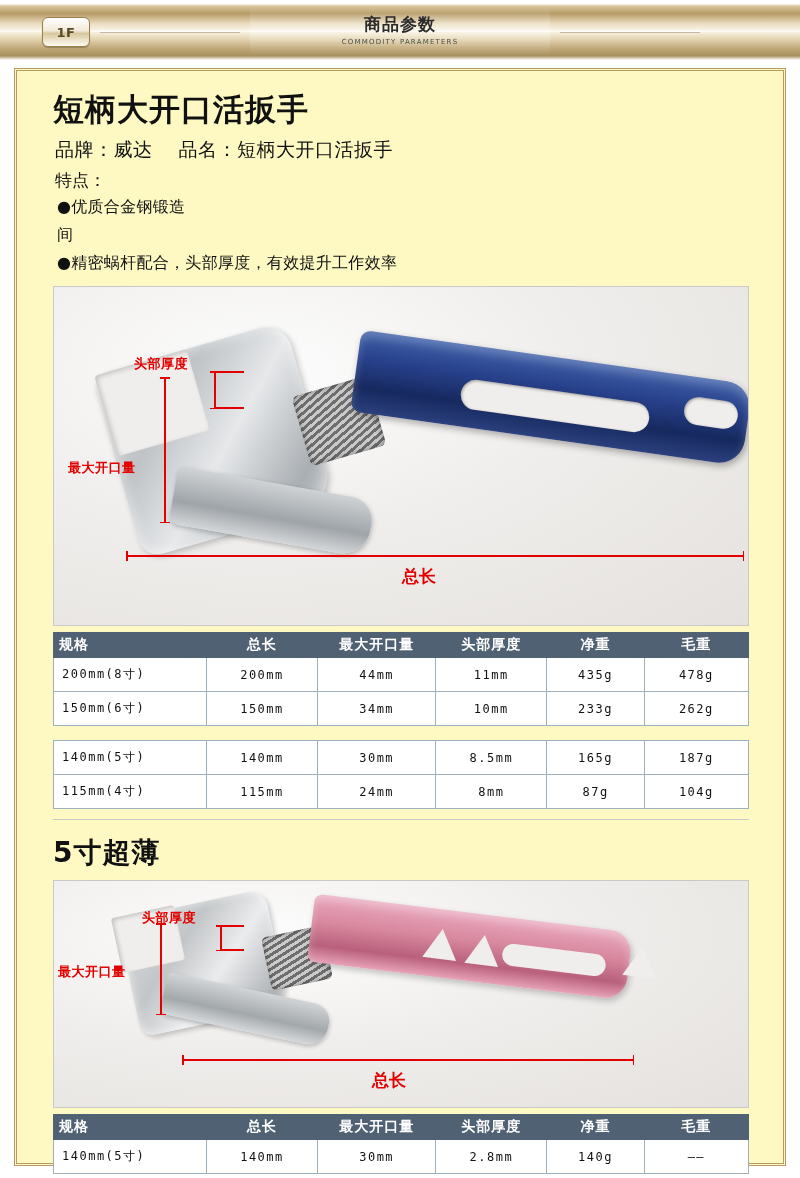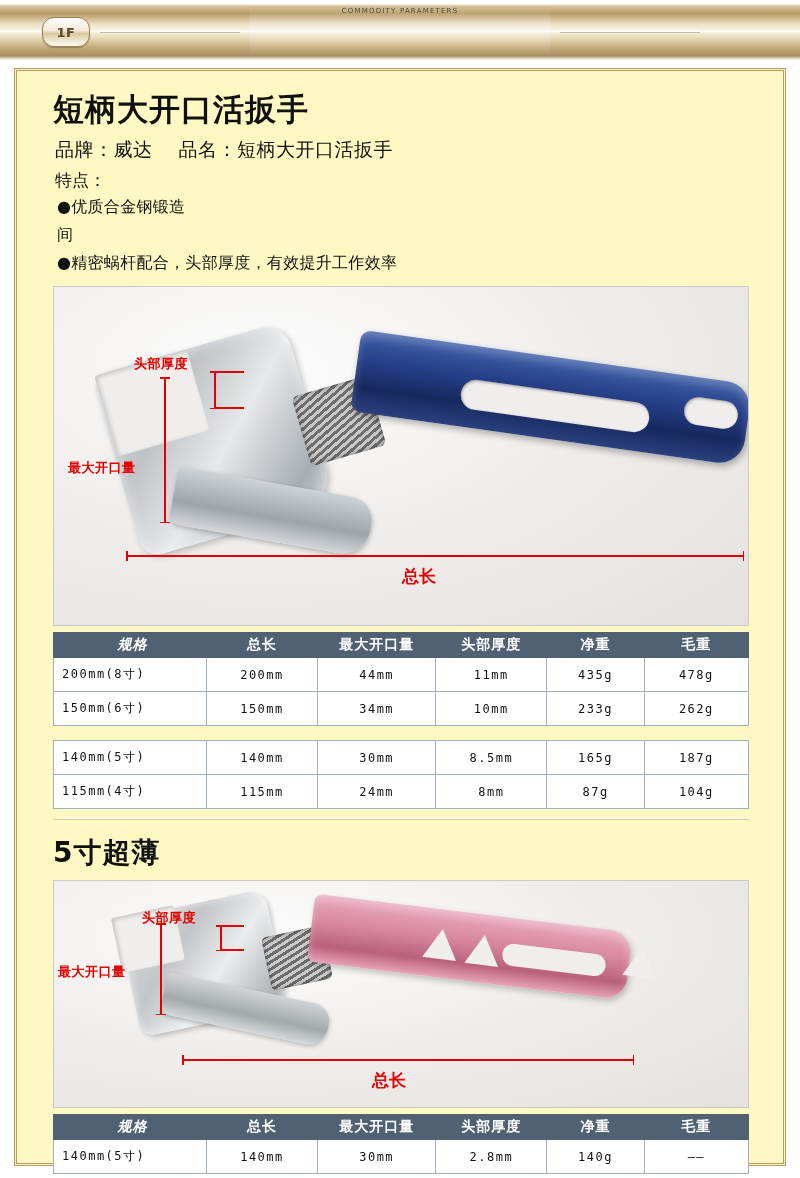--- a/index.html
+++ b/index.html
@@ -50,21 +50,21 @@
     left: 0; right: 0; top: 50%;
     height: 1px;
     background: rgba(255,255,255,0.75);
   }
   .badge-1f {
     position: absolute;
     left: 42px;
     top: 17px;
     width: 46px;
     height: 28px;
-    border-radius: 12px;
+    border-radius: 6px;
     background: linear-gradient(to bottom, #ffffff 0%, #f2ead9 45%, #d9c89f 55%, #fdfbf4 100%);
     border: 1px solid #9a8049;
     box-shadow: 0 1px 1px rgba(0,0,0,0.25);
     display: flex;
     align-items: center;
     justify-content: center;
     font-size: 13px;
     font-weight: bold;
     color: #5a4a23;
     letter-spacing: 0.5px;
@@ -364,23 +364,22 @@
     padding: 8px 0;
     border: 1px solid #9fb0bd;
     letter-spacing: 1.5px;
     background: #ffffff;
   }
   .spec td.left {
     text-align: left;
     padding-left: 8px;
   }
   .spec th.left {
-    text-align: center;
+    text-align: left;
     padding-left: 5px;
-    font-style: italic;
   }
   .tbl-gap { height: 8px; }
 
   .h2 {
     font-size: 28px;
     font-weight: bold;
     color: #111;
     letter-spacing: 1px;
     margin: 14px 0 2px 18px;
   }
@@ -395,20 +394,21 @@
 
 <div class="banner">
   <div class="banner-inner"></div>
   <div class="banner-shine"></div>
   <div class="banner-line-l"></div>
   <div class="banner-line-r"></div>
   <div class="badge-1f">
     <span>1F</span>
   </div>
   <div class="banner-center">
+    <div class="banner-title">商品参数</div>
     <div class="banner-sub">COMMODITY PARAMETERS</div>
   </div>
 </div>
 
 <div class="card">
 
   <div class="h1">短柄大开口活扳手</div>
 
   <div class="brandline">
     <span>品牌：</span><span>威达</span><span class="gap"></span><span>品名：</span><span>短柄大开口活扳手</span>

